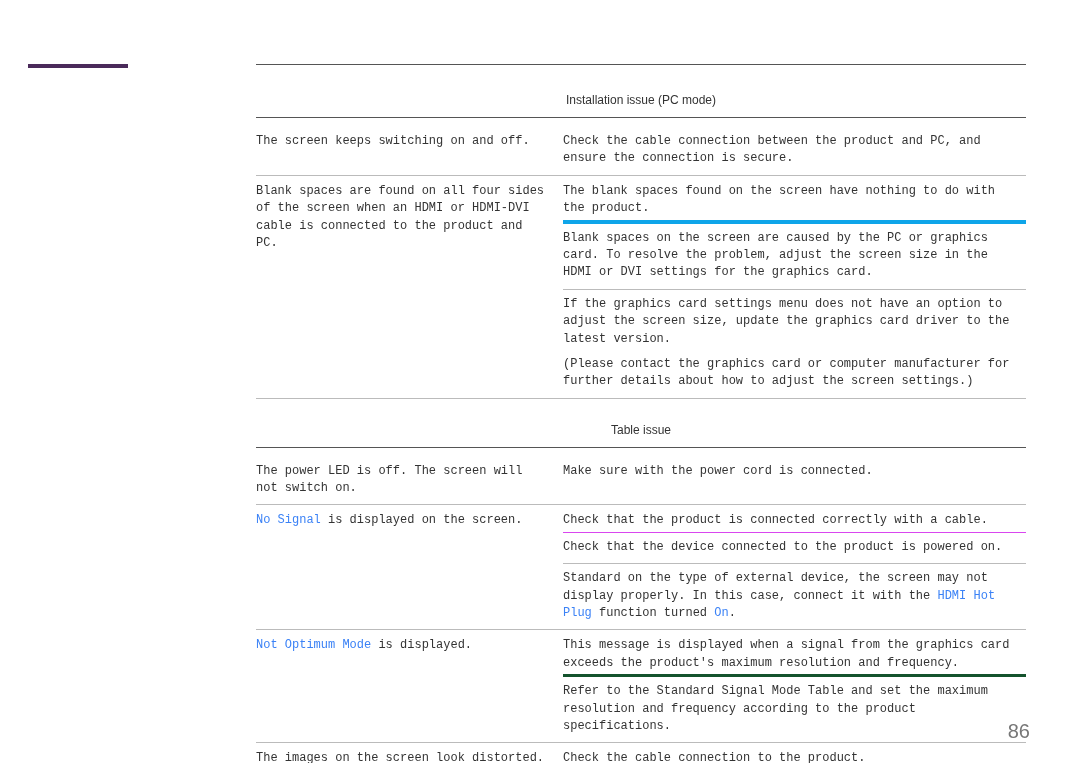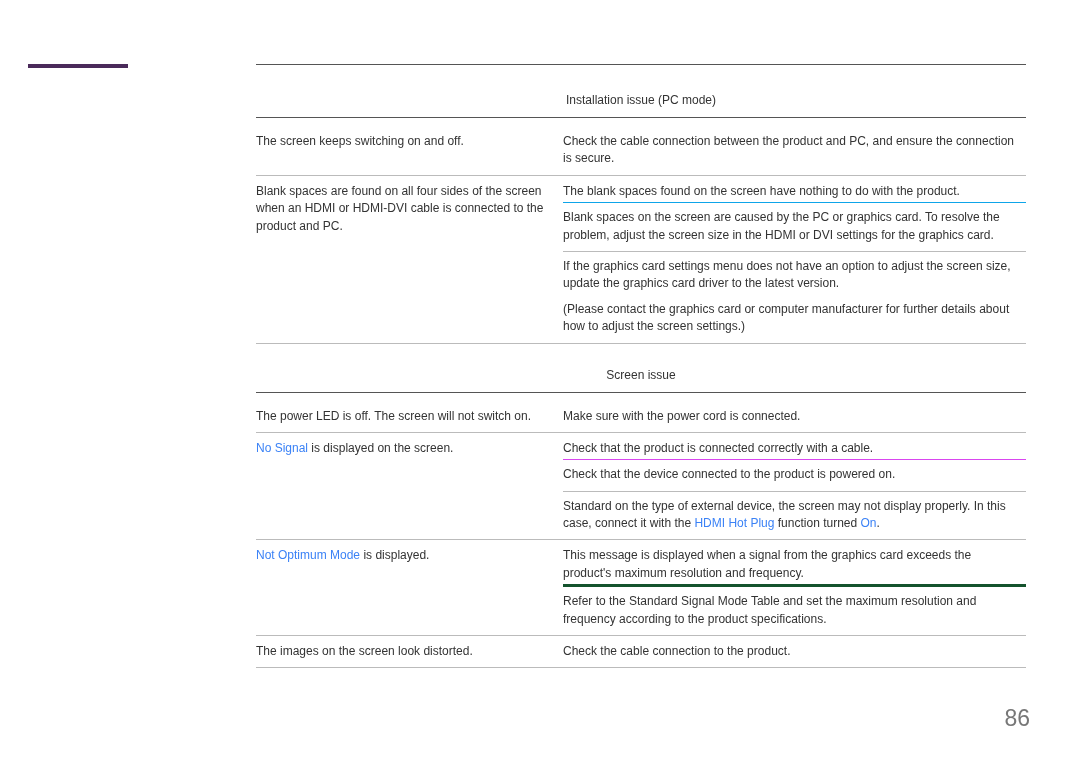--- a/index.html
+++ b/index.html
@@ -54,40 +54,41 @@
     width: 100%;
     border-collapse: collapse;
     font-size: 12px;
     line-height: 1.45;
     color: #333;
   }
   table.tbl td {
     vertical-align: top;
     padding: 7px 8px 7px 0;
     border-bottom: 1px solid #bbb;
+    font-family: Liberation Mono, monospace;
   }
   table.tbl td.left {
     width: 295px;
     padding-right: 12px;
   }
   table.tbl tr.no-bottom td {
     border-bottom: none;
     padding-bottom: 2px;
     margin-left: 24px;
   }
   table.tbl tr.inner td {
     padding-top: 6px;
   }
   .hl { color: #3b82f6; }
   .section-gap { height: 24px; }
   .page-number {
     position: absolute;
     right: 50px;
-    bottom: 31px;
-    font-size: 23px;
+    bottom: 20px;
+    font-size: 20px;
     color: #777;
     font-weight: 300;
   }
 </style>
 </head>
 <body>
 
 <div class="accent-bar"></div>
 
 <div class="content">
@@ -96,37 +97,37 @@
   <h2 class="section-title">Installation issue (PC mode)</h2>
   <hr class="section-rule">
   <table class="tbl">
     <tbody>
         <tr>
       <td class="left">The screen keeps switching on and off.</td>
       <td>Check the cable connection between the product and PC, and ensure the connection is secure.</td>
     </tr>
     <tr class="no-bottom">
       <td class="left" rowspan="4" style="border-bottom:1px solid #bbb">Blank spaces are found on all four sides of the screen when an HDMI or HDMI-DVI cable is connected to the product and PC.</td>
-      <td style="border-bottom:1px solid #0ea5e9">The blank spaces found on the screen have nothing to do with the product.</td>
+      <td style="border-bottom:4px solid #0ea5e9">The blank spaces found on the screen have nothing to do with the product.</td>
     </tr>
     <tr class="inner">
       <td>Blank spaces on the screen are caused by the PC or graphics card. To resolve the problem, adjust the screen size in the HDMI or DVI settings for the graphics card.</td>
     </tr>
     <tr class="inner no-bottom">
       <td>If the graphics card settings menu does not have an option to adjust the screen size, update the graphics card driver to the latest version.</td>
     </tr>
     <tr class="inner">
       <td>(Please contact the graphics card or computer manufacturer for further details about how to adjust the screen settings.)</td>
     </tr>
   </tbody>
     </table>
 
   <div class="section-gap"></div>
 
-  <h2 class="section-title">Screen issue</h2>
+  <h2 class="section-title">Table issue</h2>
   <hr class="section-rule">
   <table class="tbl">
     <tbody>
         <tr>
       <td class="left">The power LED is off. The screen will not switch on.</td>
       <td>Make sure with the power cord is connected.</td>
     </tr>
     <tr class="no-bottom">
       <td class="left" rowspan="3" style="border-bottom:1px solid #bbb">
         <span class="hl">No Signal</span><span> is displayed on the screen.</span>

